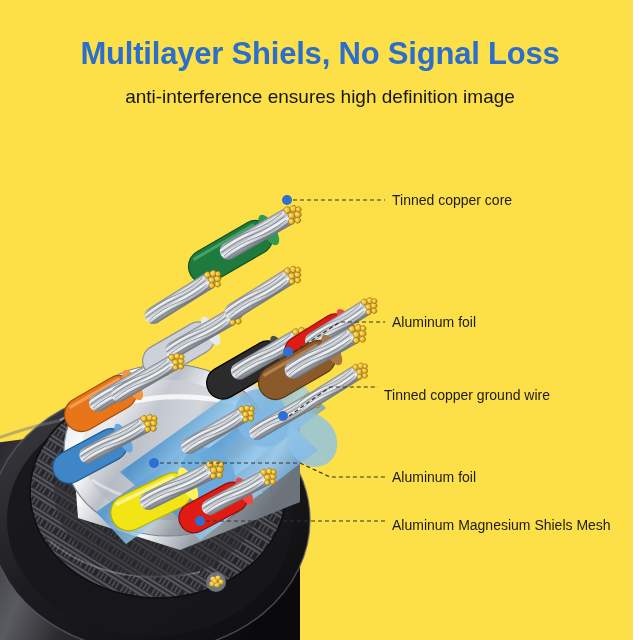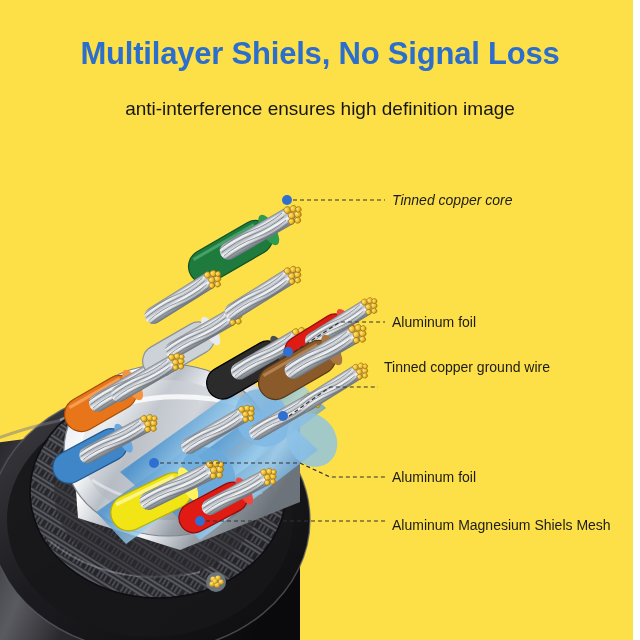--- a/index.html
+++ b/index.html
@@ -17,43 +17,43 @@
   .header{position:absolute;left:0;top:0;width:640px;text-align:center;}
   .title{
     margin:0;padding:0;
     font-size:31px;font-weight:bold;
     color:#2c6ecb;
     letter-spacing:-0.2px;
     line-height:1;
     padding-top:38px;
   }
   .subtitle{
-    margin:12px;padding:0;
+    margin:0;padding:0;
     font-size:19px;font-weight:normal;
     color:#161616;
     line-height:1;
     padding-top:18px;
   }
 
   
   .stage{position:absolute;left:0;top:120px;width:640px;height:520px;}
   .stage svg{display:block;}
 
   
   .callouts{position:absolute;left:0;top:0;width:640px;height:640px;}
   .callout{
     position:absolute;
     font-size:14px;
     color:#1b1b1b;
     white-space:nowrap;
     line-height:1;
   }
-  .c0{left:392px;top:193px;font-style:italic;}
+  .c0{left:392px;top:193px;}
   .c1{left:392px;top:315px;}
-  .c2{left:384px;top:360px;}
+  .c2{left:384px;top:388px;}
   .c3{left:392px;top:470px;}
   .c4{left:392px;top:518px;}
 </style>
 </head>
 <body>
 
 <div id="page">
 
   <div class="header">
     <h1 class="title">Multilayer Shiels, No Signal Loss</h1>

